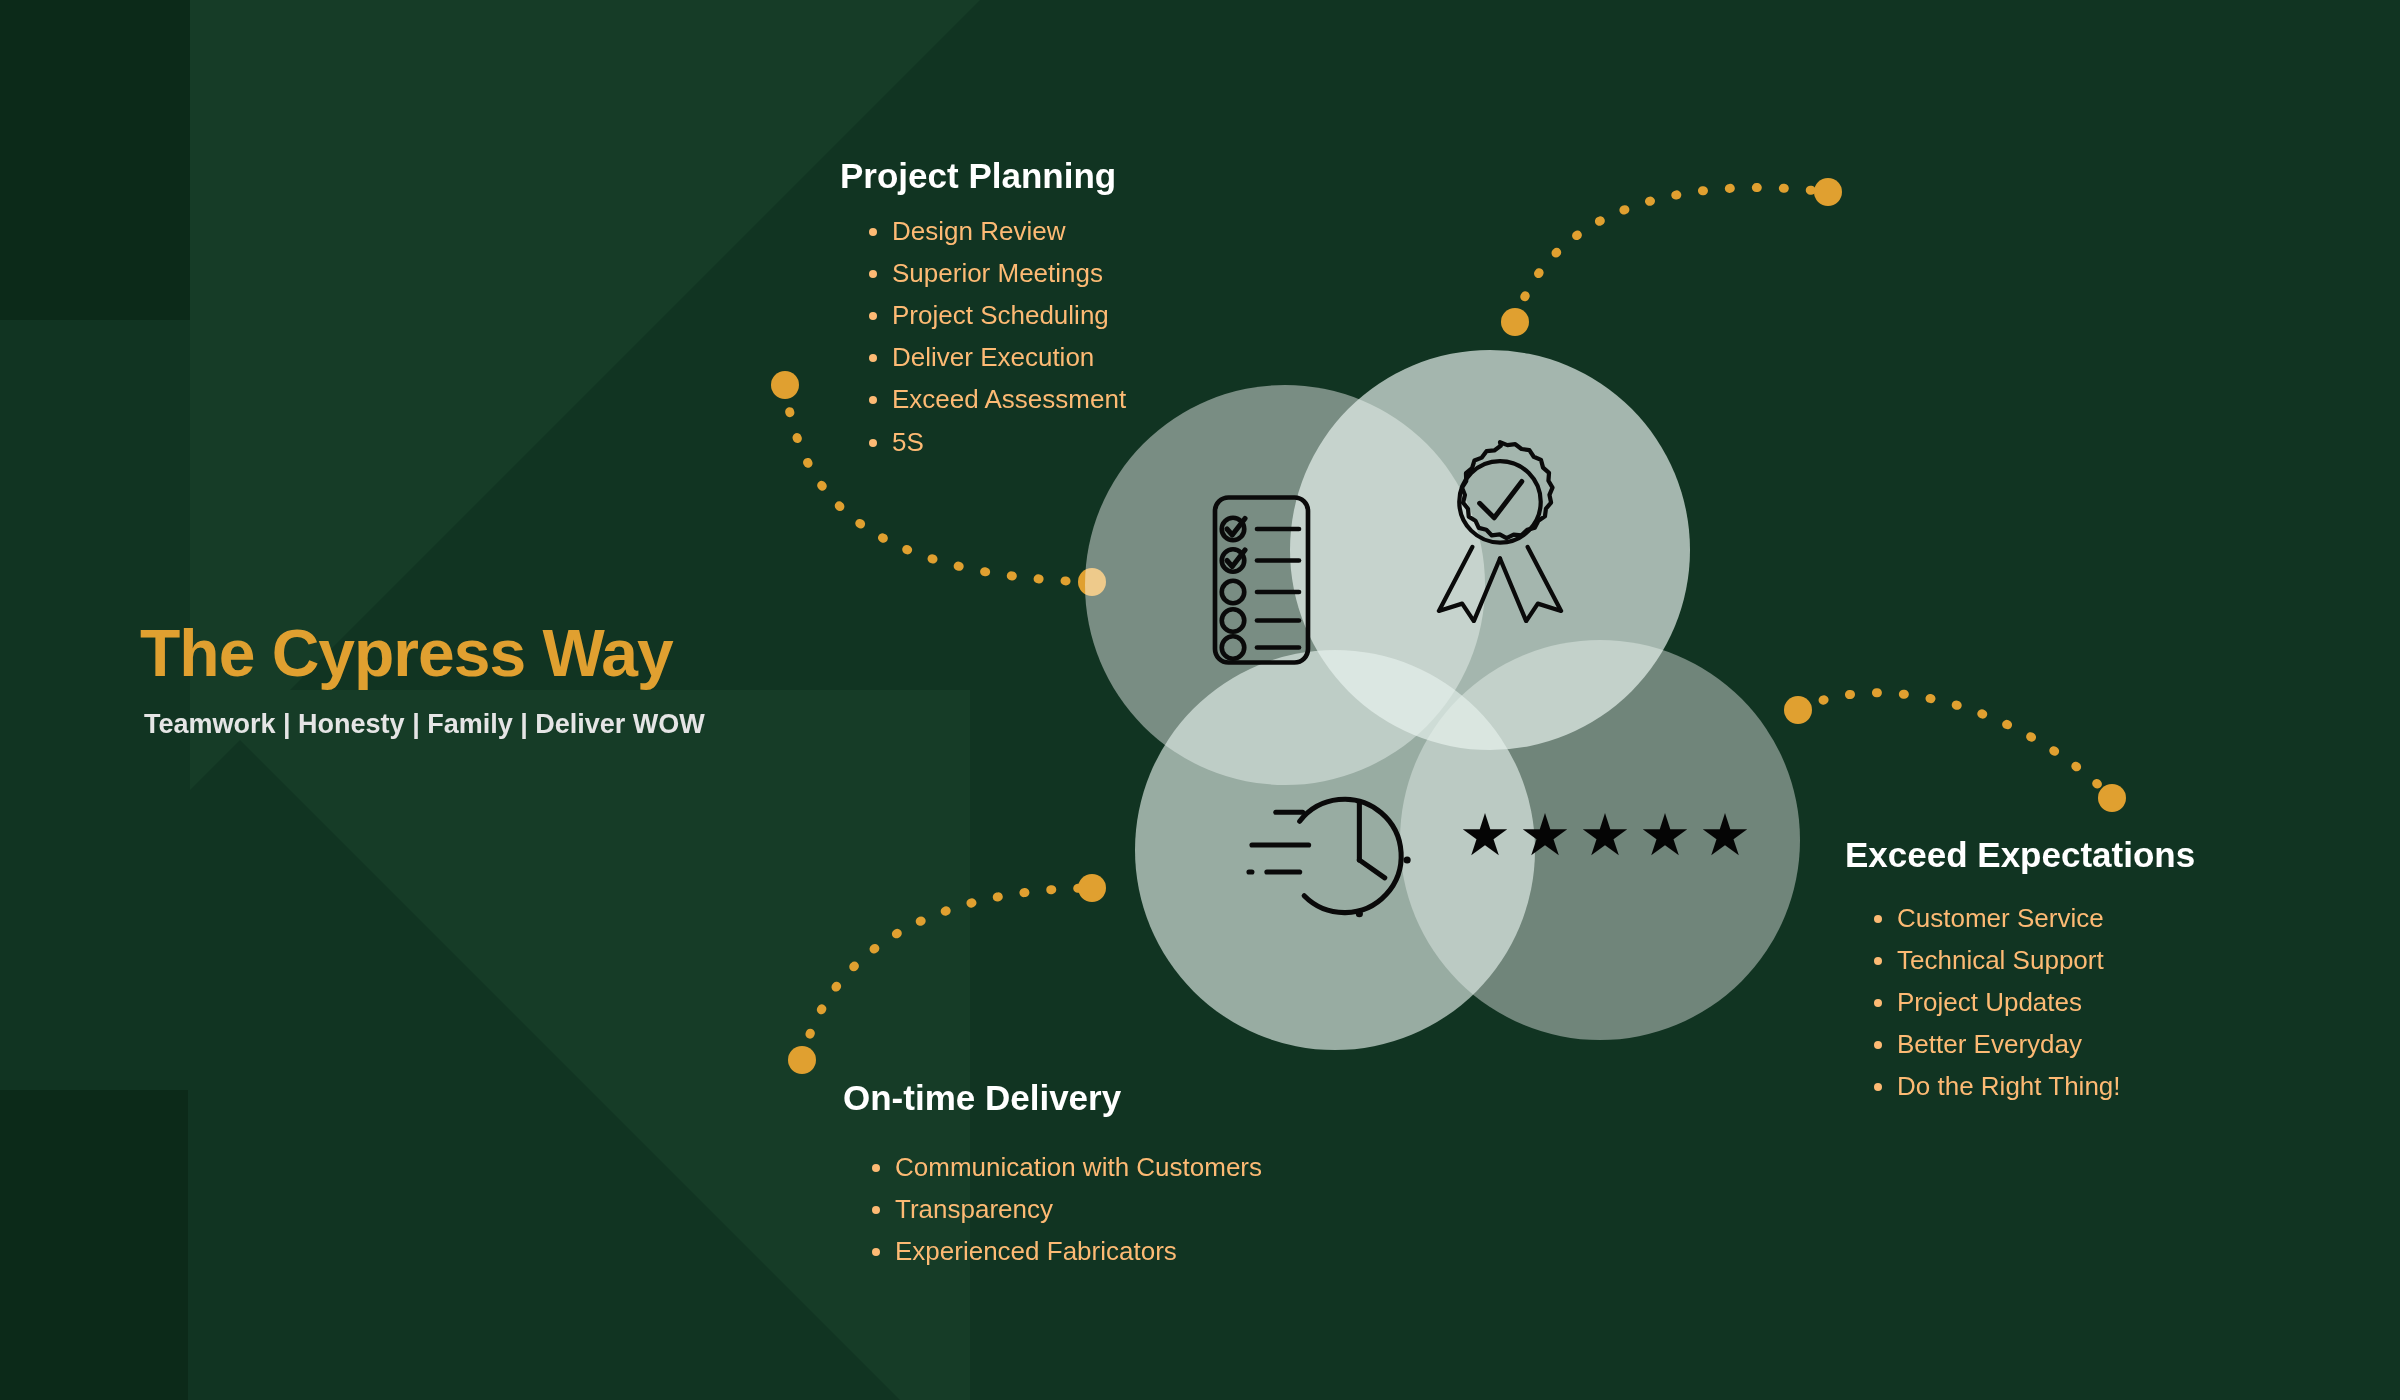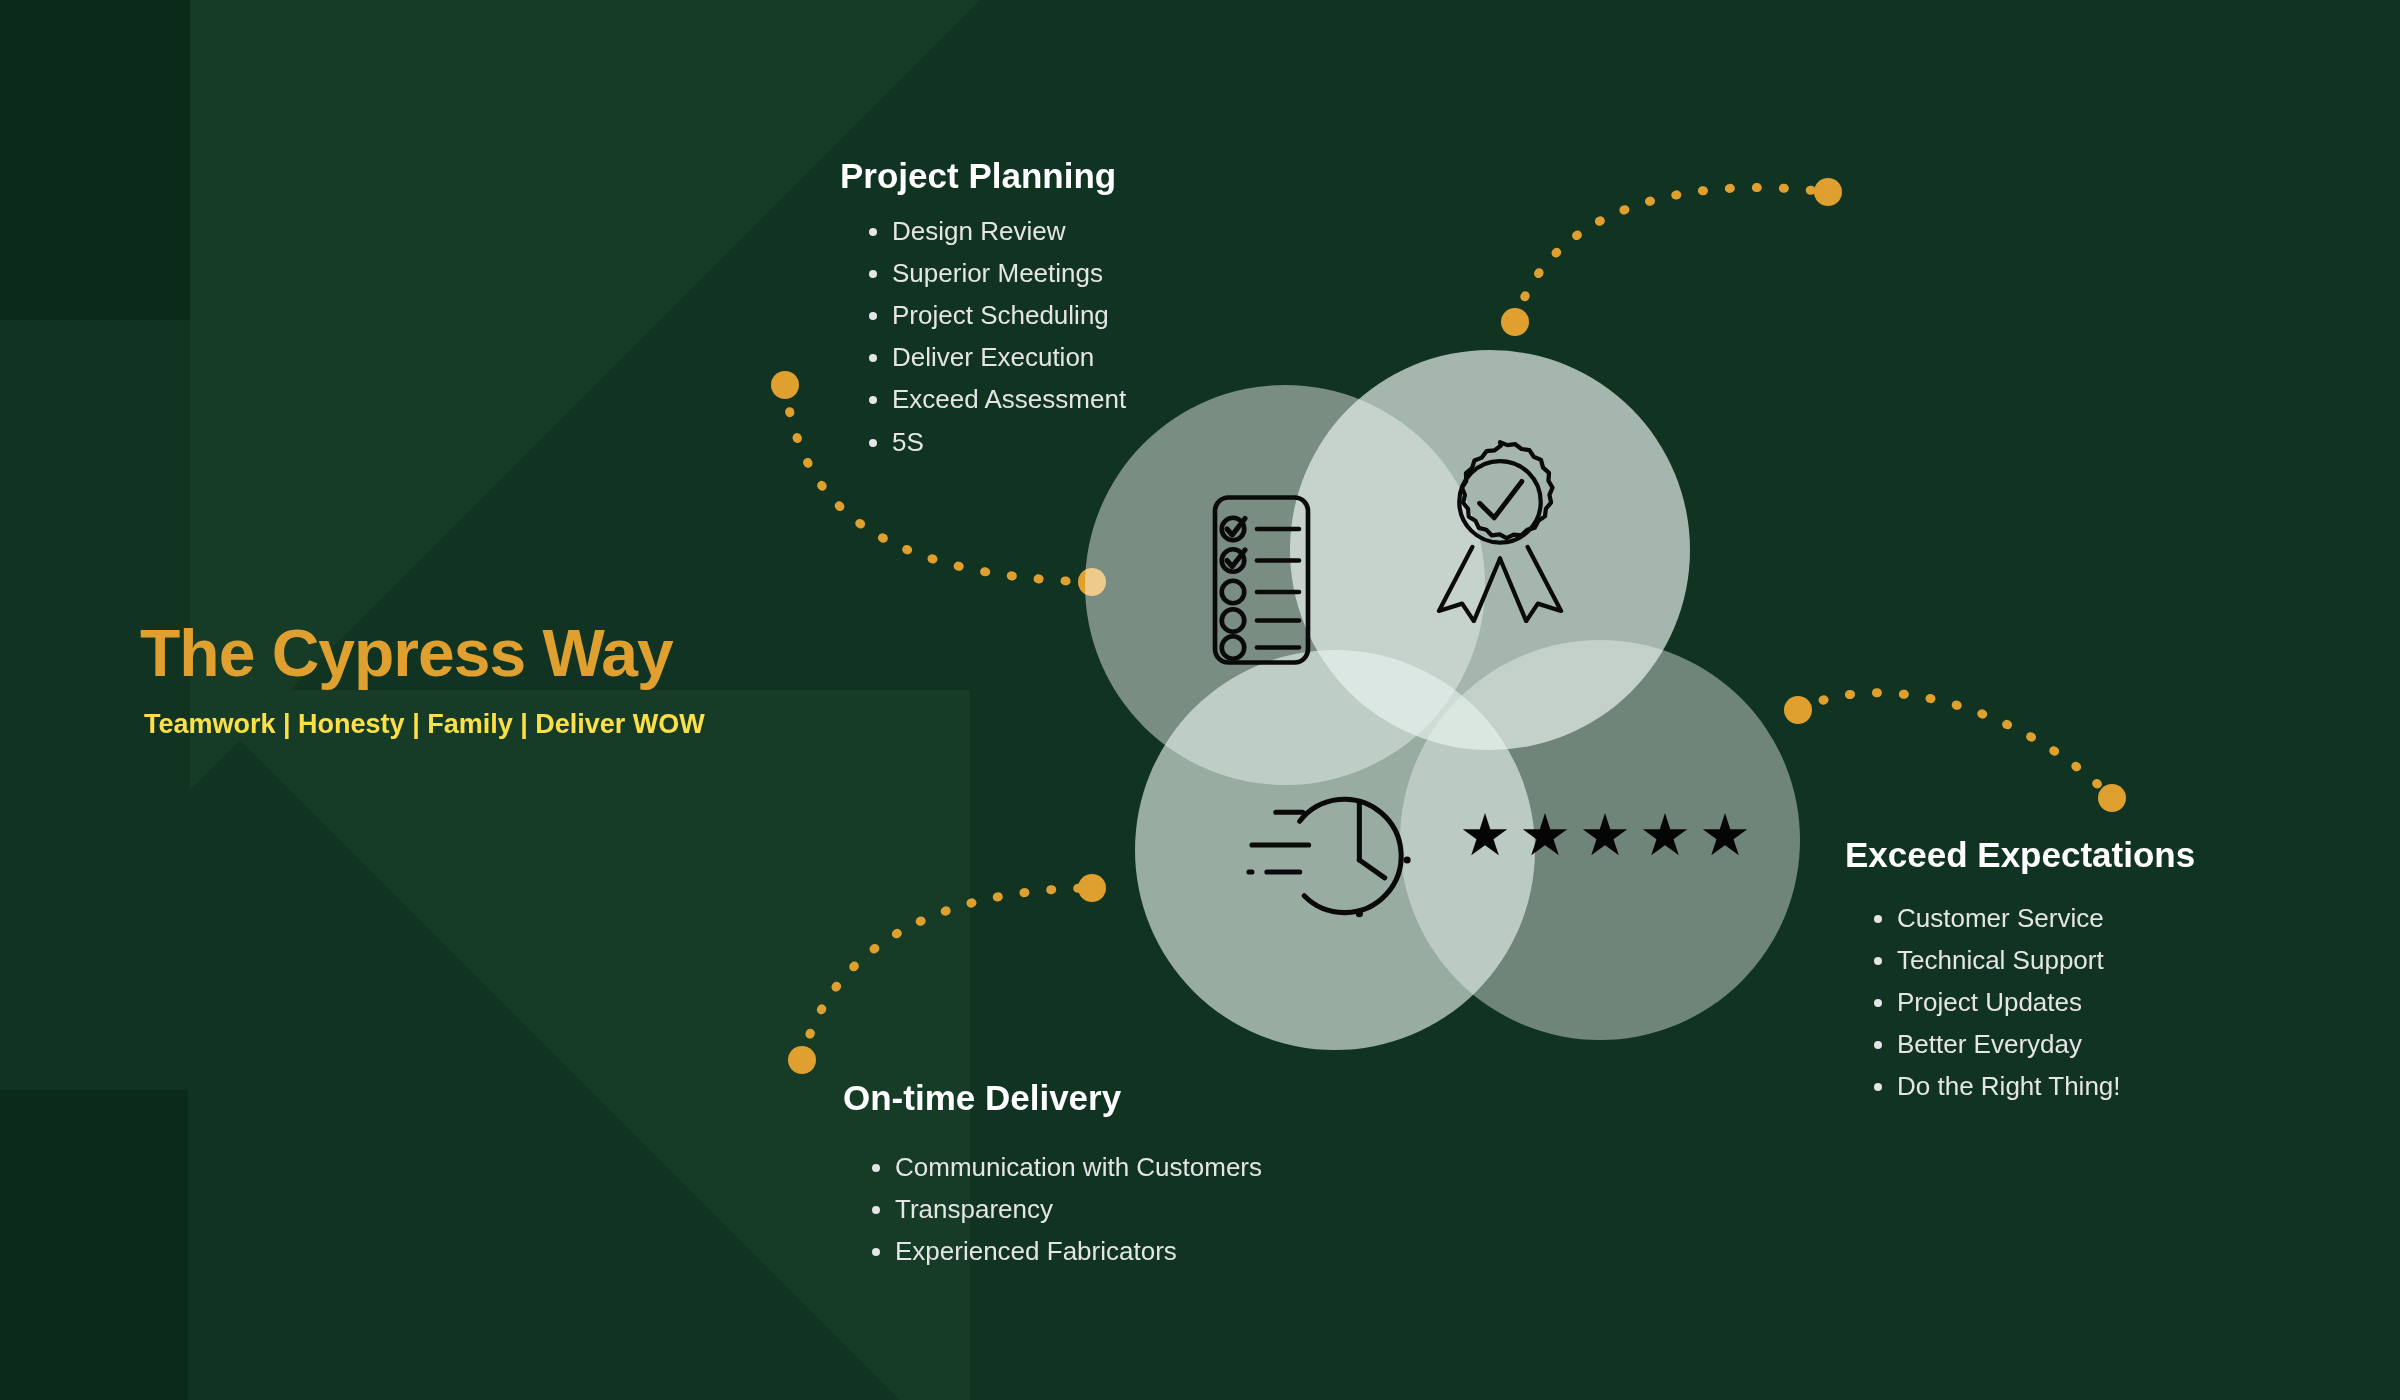--- a/index.html
+++ b/index.html
@@ -56,21 +56,21 @@
   .main-title {
     color: #e0a030;
     font-size: 66px;
     font-weight: bold;
     letter-spacing: -1px;
     line-height: 1.02;
     margin: 0;
     white-space: nowrap;
   }
   .subtitle {
-    color: #fde047;
+    color: #e5e5e5;
     font-size: 27px;
     font-weight: bold;
     margin: 22px 0 0 4px;
     white-space: nowrap;
   }
 
   
   .cluster { position: absolute; left: 1080px; top: 350px; width: 740px; height: 720px; }
   .blob {
     position: absolute;
@@ -112,21 +112,21 @@
   .g-heading {
     color: #ffffff;
     font-size: 35px;
     font-weight: bold;
     margin: 0 0 14px 0;
     white-space: nowrap;
   }
   .g-list {
     margin: 0;
     padding-left: 52px;
-    color: #e5e5e5;
+    color: #fdba74;
     font-size: 26px;
     line-height: 1.62;
     list-style: disc;
   }
   .g-list li { white-space: nowrap; }
 
   .grp-planning  { left: 840px;  top: 148px; }
   .grp-quality   { left: 1715px; top: 265px; }
   .grp-exceed    { left: 1845px; top: 835px; }
   .grp-delivery  { left: 843px;  top: 1078px; }

